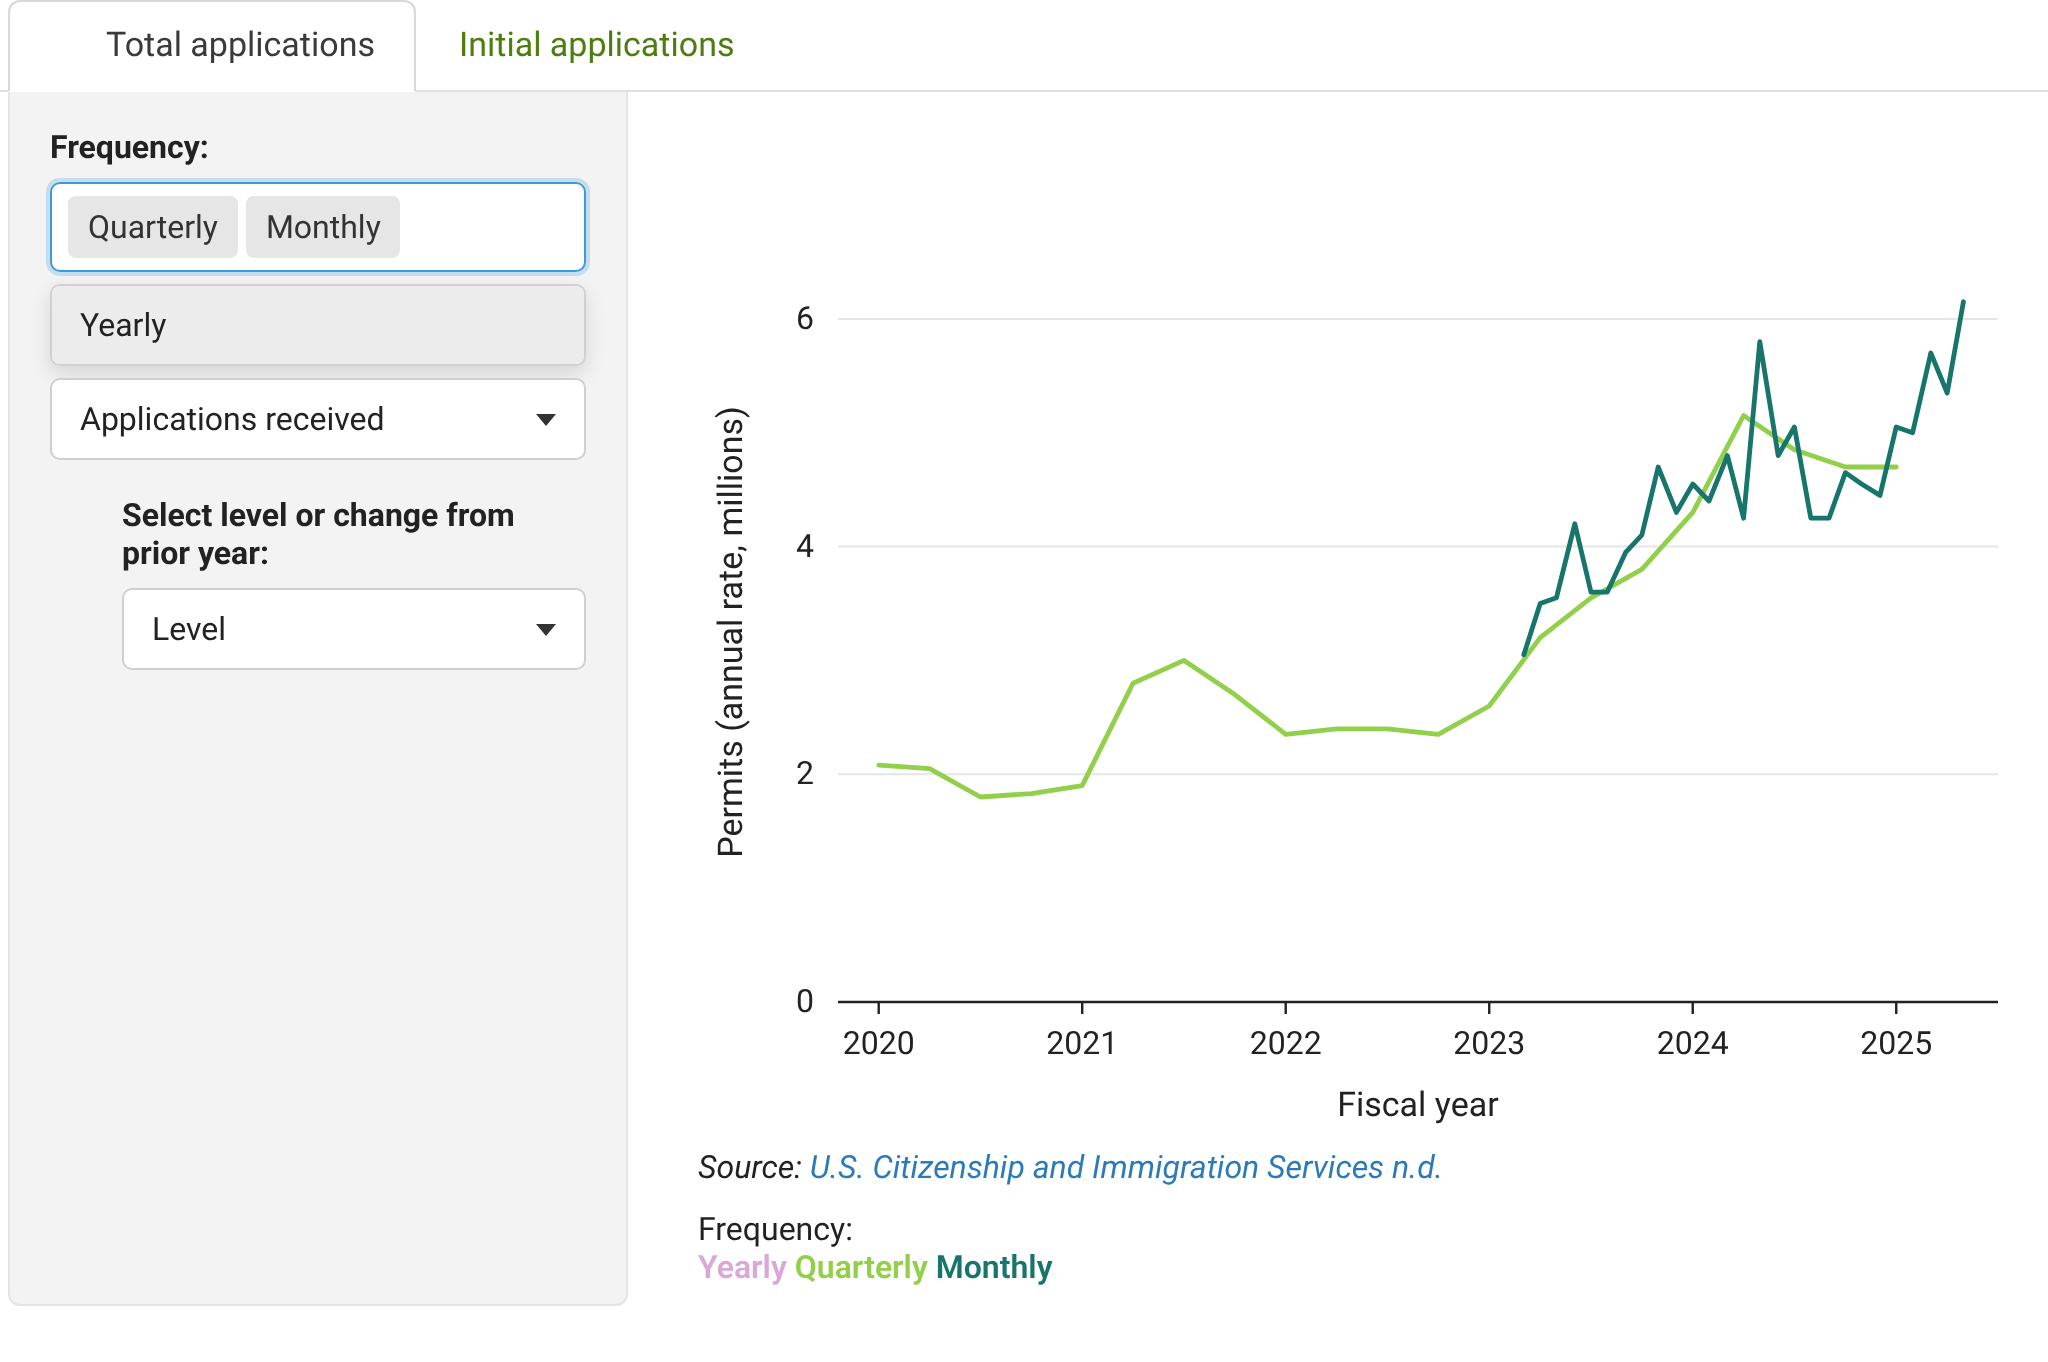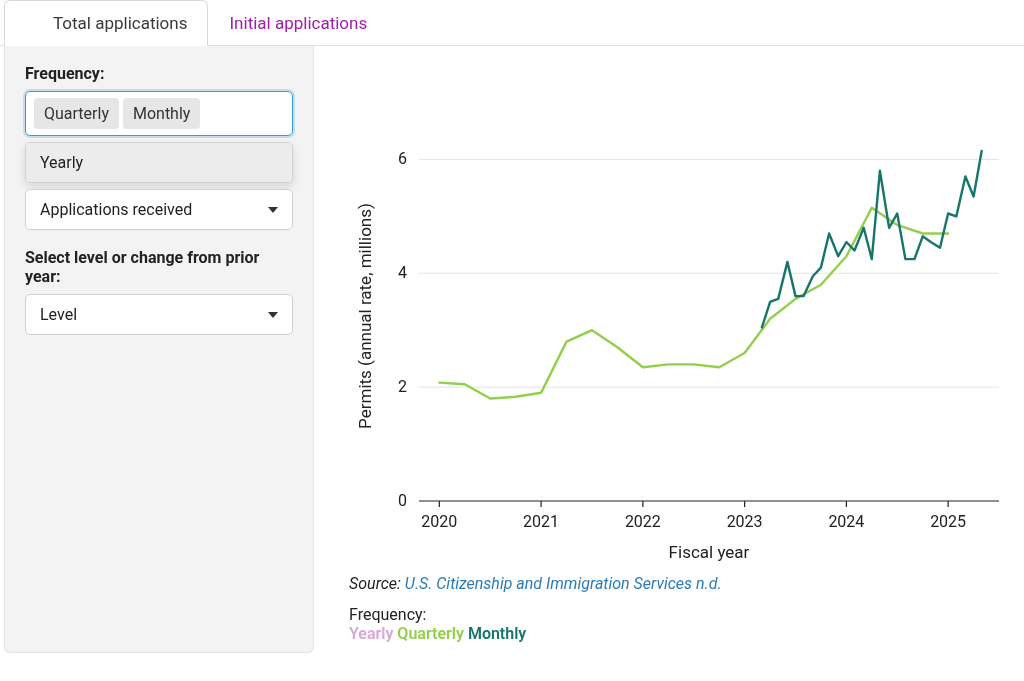--- a/index.html
+++ b/index.html
@@ -13,21 +13,21 @@
     height: 681px;
     overflow: hidden;
   }
   .tabs {
     display: flex;
     border-bottom: 1px solid #e0e0e0;
     padding-left: 4px;
   }
   .tab {
     padding: 12px 20px;
-    color: #a21caf;
+    color: #4d7c0f;
     cursor: pointer;
     font-size: 17px;
     border: 1px solid transparent;
     border-bottom: none;
     background: #fff;
   }
   .tab.active {
     color: #3a3a3a;
     border: 1px solid #d8d8d8;
     border-bottom: 1px solid #fff;
@@ -92,21 +92,21 @@
     justify-content: space-between;
     align-items: center;
     cursor: pointer;
   }
   .caret {
     width: 0; height: 0;
     border-left: 5px solid transparent;
     border-right: 5px solid transparent;
     border-top: 6px solid #333;
   }
-  .side-section2 { margin-top: 18px; }
+  .side-section2 { margin-top: 18px; margin-left: 36px; }
   .chart-area {
     flex: 1;
     padding: 10px 10px 10px 35px;
     position: relative;
   }
   svg { display: block; }
   .axis-title {
     font-size: 17px;
     fill: #222;
   }

